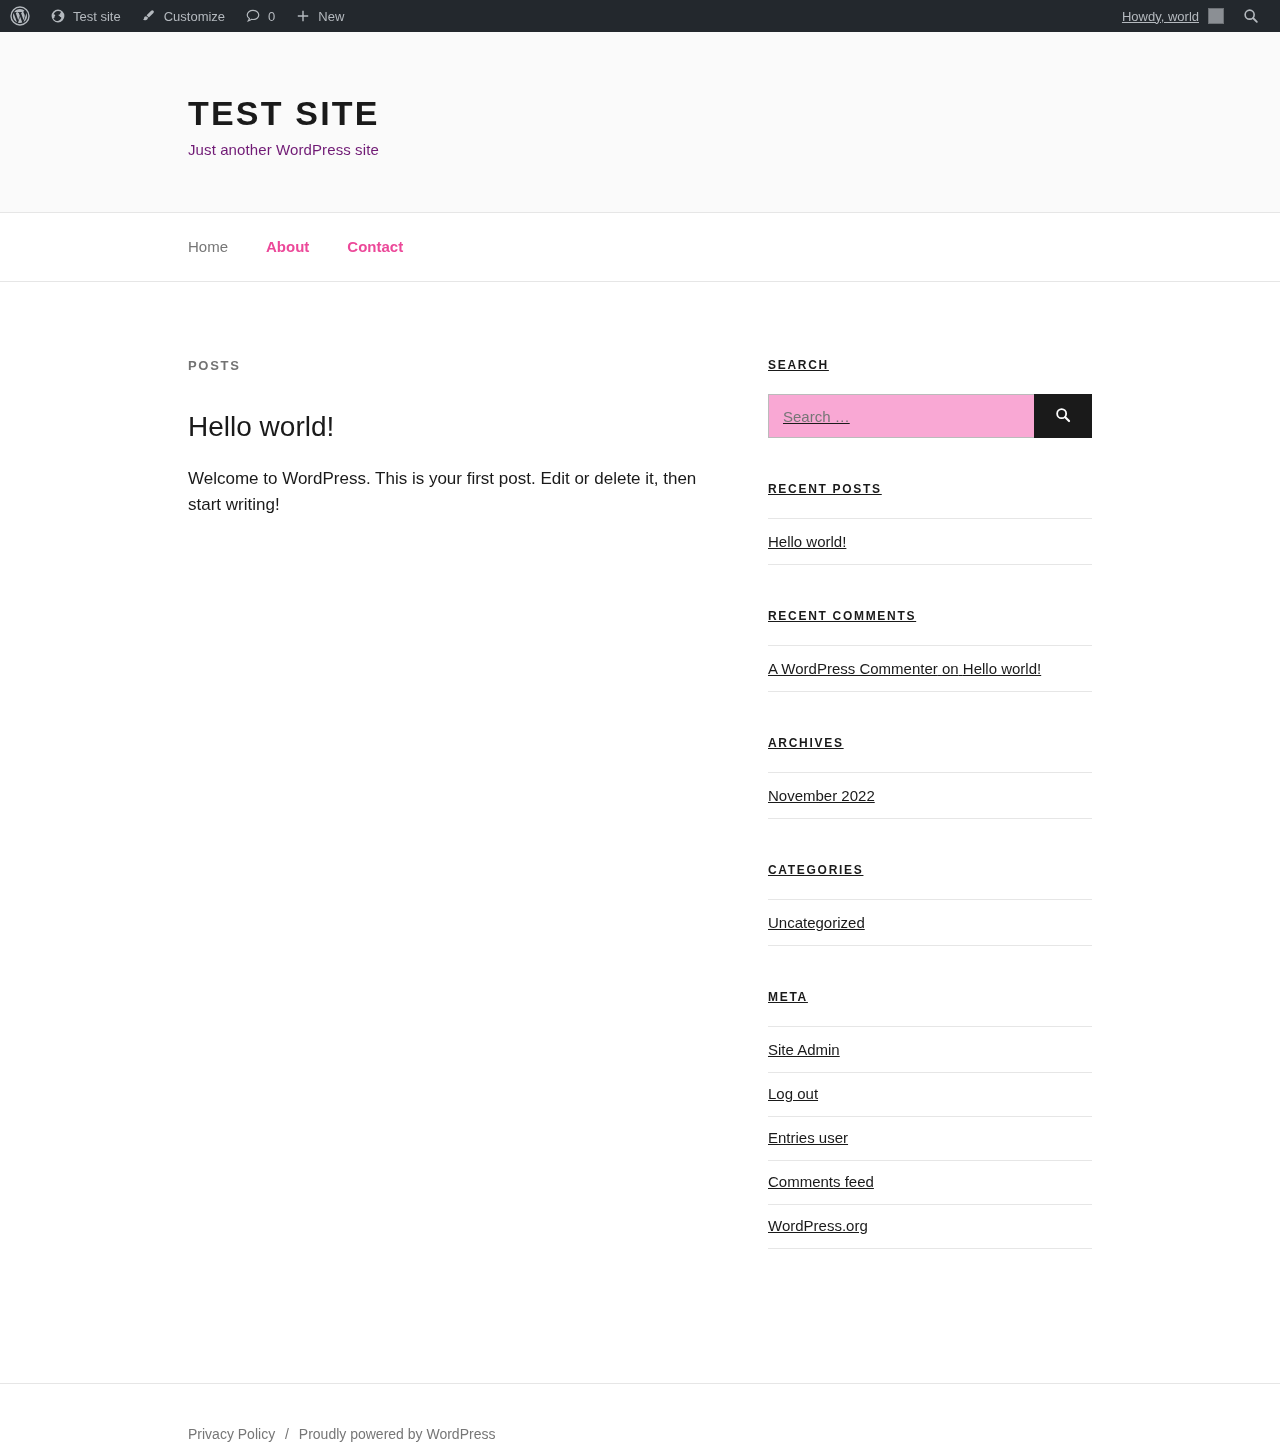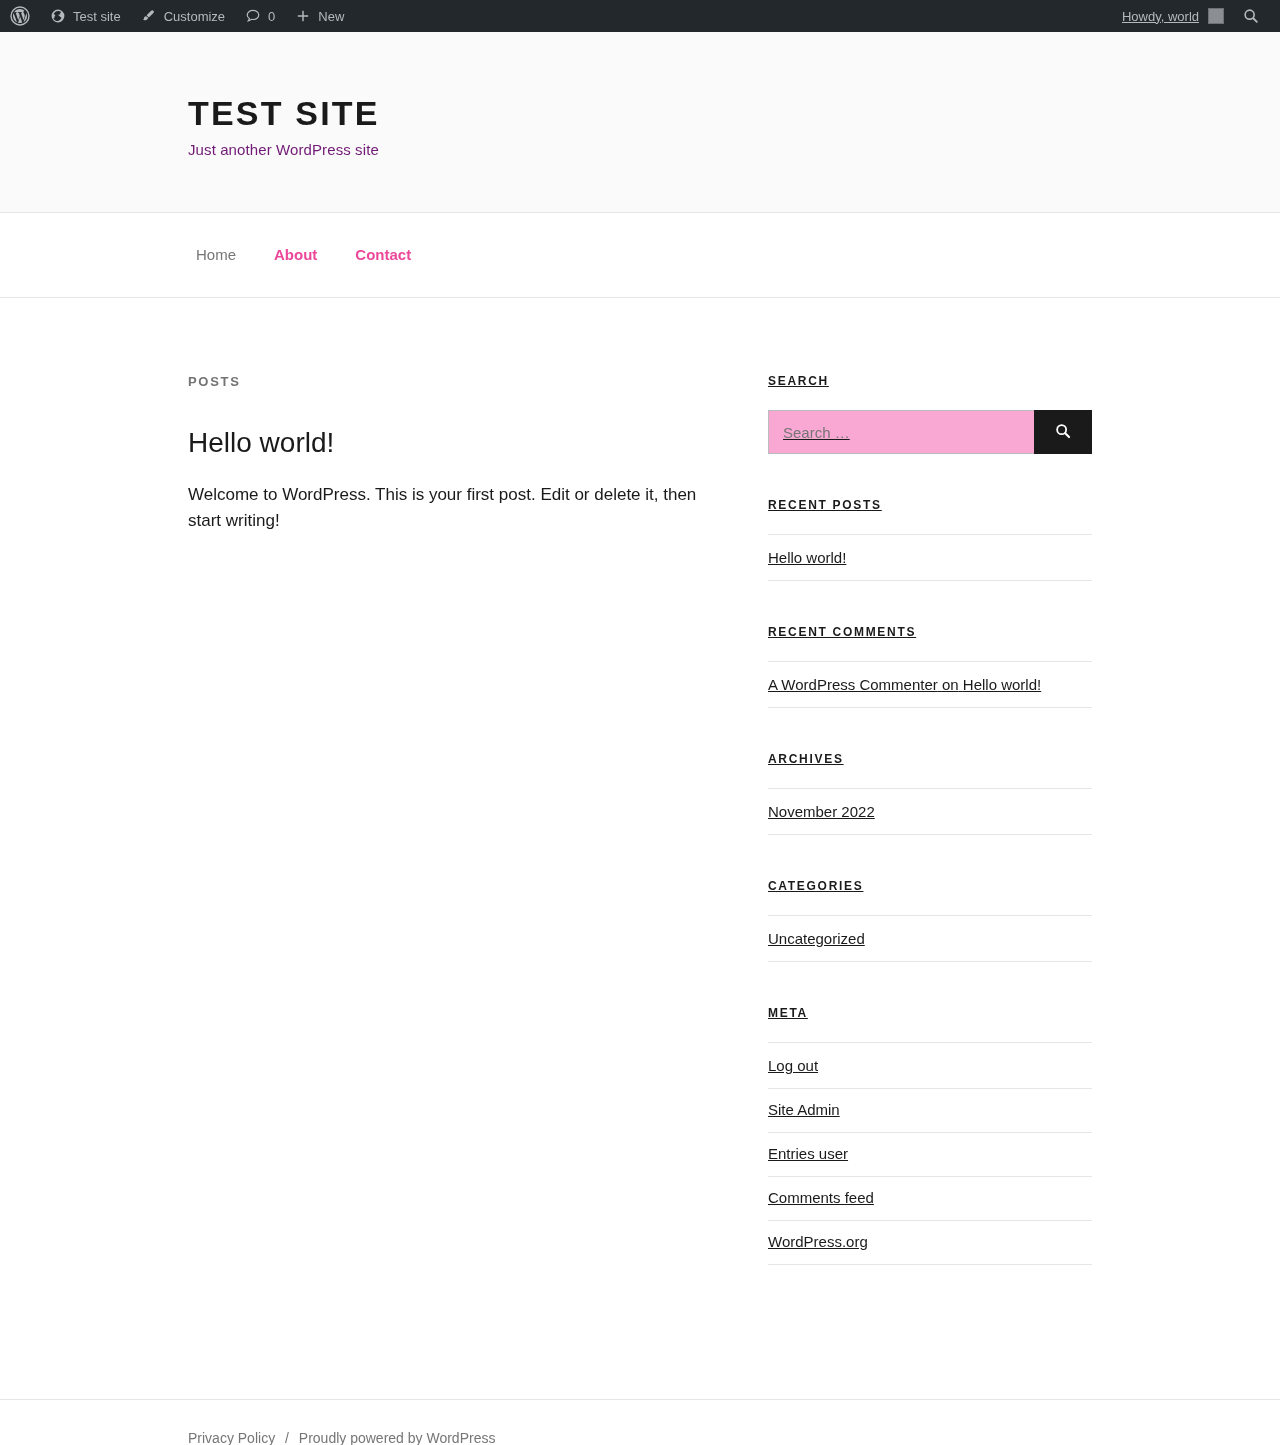--- a/index.html
+++ b/index.html
@@ -66,21 +66,21 @@
   }
 
   
   .site-nav {
     border-bottom: 1px solid #e6e6e6;
     background: #fff;
   }
   .nav-list {
     display: flex;
     list-style: none;
-    margin: 8px;
+    margin: 0;
     padding: 0;
     height: 68px;
     align-items: center;
     text-align: right;
   }
   .nav-list li { margin-right: 38px; }
   .nav-link {
     font-size: 15px;
     text-decoration: none;
     color: #ec4899;
@@ -176,21 +176,21 @@
   .widget ul li:first-child { border-top: 1px solid #e6e6e6; padding-top: 12px; }
   .widget ul li a { color: #1a1a1a; text-decoration: none; }
   .comment-author-link { color: #1a1a1a; }
   .on-text { color: #1a1a1a; }
 
   
   .site-footer {
     border-top: 1px solid #e6e6e6;
     padding: 30px 0;
   }
-  .footer-inner { width: 904px; margin: 0 auto; padding-left: 0; }
+  .footer-inner { width: 904px; margin: 12px auto; padding-left: 0; }
   .footer-text { font-size: 14px; color: #767676; }
   .footer-text a { color: #767676; text-decoration: none; }
   .sep { margin: 0 6px; }
 </style>
 </head>
 <body>
 
 <div class="adminbar">
   <div class="ab-left">
 
@@ -349,24 +349,24 @@
           <li>
             <a href="#">Uncategorized</a>
           </li>
         </ul>
       </section>
 
       <section class="widget">
         <h2 class="widget-title">META</h2>
         <ul>
           <li>
+            <a href="#">Site Admin</a>
+          </li>
+          <li>
             <a href="#">Log out</a>
-          </li>
-          <li>
-            <a href="#">Site Admin</a>
           </li>
           <li>
             <a href="#">Entries user</a>
           </li>
           <li>
             <a href="#">Comments feed</a>
           </li>
           <li>
             <a href="#">WordPress.org</a>
           </li>

